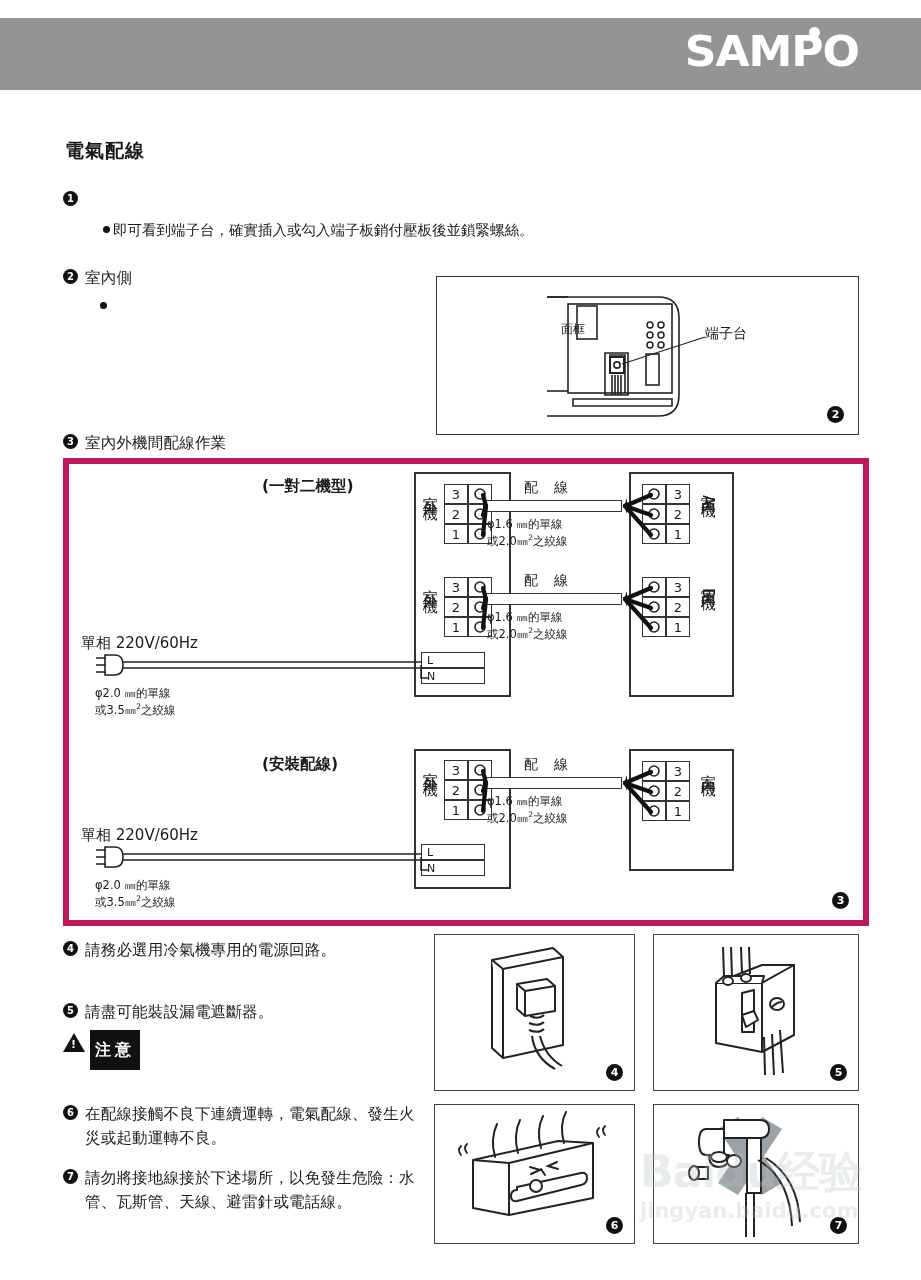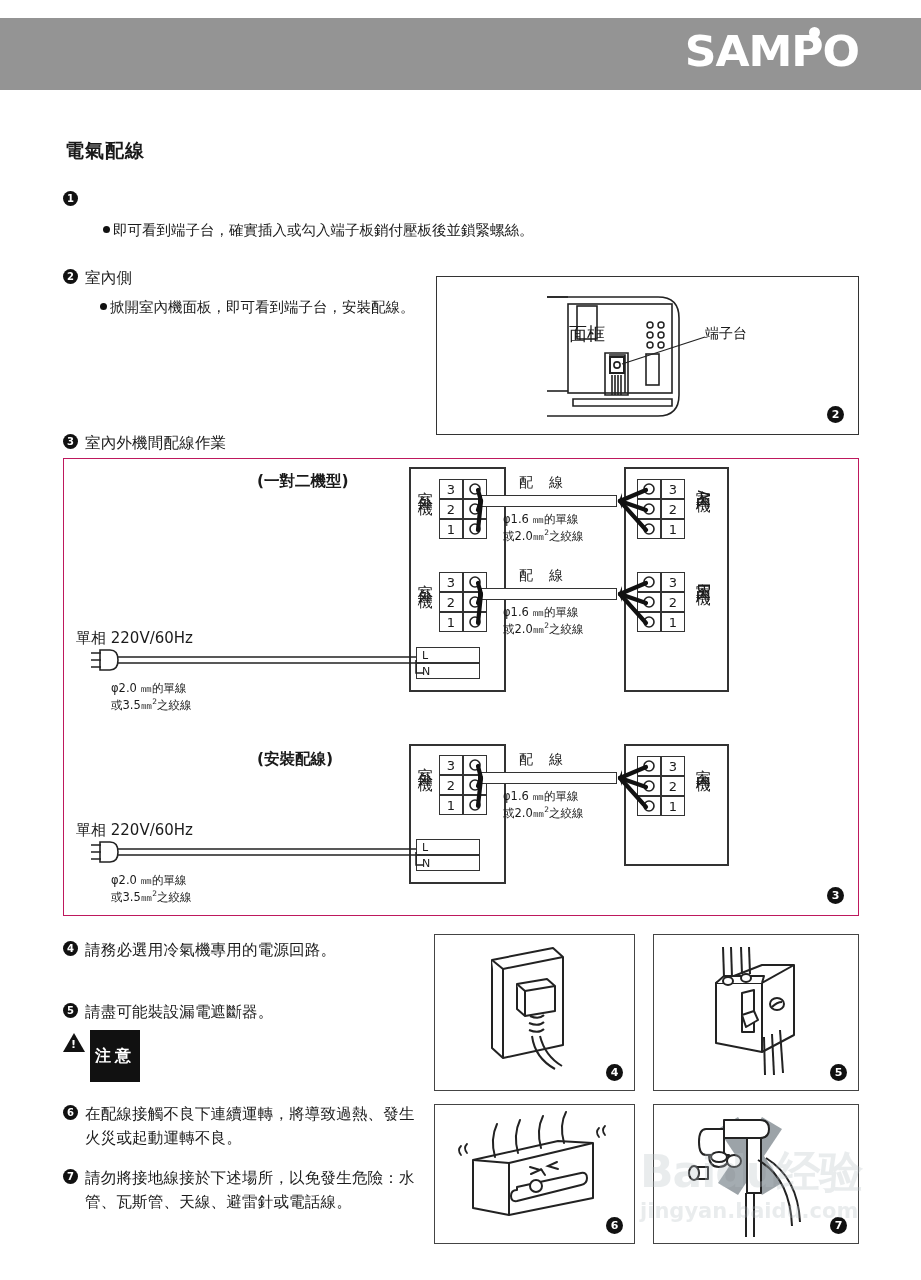--- a/index.html
+++ b/index.html
@@ -58,52 +58,52 @@
     border:1px solid #333;background:#fff;
   }
   .fig-badge{
     position:absolute;width:17px;height:17px;border-radius:50%;
     background:#111;color:#fff;font-size:11px;font-weight:bold;
     display:flex;align-items:center;justify-content:center;
   }
   
   #fig3{
     position:absolute;left:63px;top:458px;width:794px;height:456px;
-    border:1px solid #be185d;background:#fff;
+    border:6px solid #be185d;background:#fff;
   }
   .term-box{border:2px solid #333;background:#fff;box-sizing:border-box;}
   .term-cell{
     border:1.5px solid #333;box-sizing:border-box;background:#fff;
     display:flex;align-items:center;justify-content:center;
     font-size:13px;font-family:"DejaVu Sans","Liberation Sans",sans-serif;
   }
   .vlabel{
     font-size:15px;line-height:1.22;text-align:center;letter-spacing:0;
   }
   .wire-bar{
     border:1.6px solid #333;background:#fff;height:12px;box-sizing:border-box;
   }
-  .spec{font-size:11.5px;line-height:1.35;white-space:nowrap;margin-left:21px;}
+  .spec{font-size:11.5px;line-height:1.35;white-space:nowrap;}
   .spec sup{font-size:7.5px;}
   .model-label{font-size:15.5px;font-weight:bold;}
   .volt-label{font-size:15px;}
   
   #item4{position:absolute;left:63px;top:938px;width:360px;}
   #item5{position:absolute;left:63px;top:1000px;width:360px;}
   #caution{position:absolute;left:63px;top:1030px;width:370px;display:flex;align-items:flex-start;}
   #caution .tri{
     width:0;height:0;border-left:11px solid transparent;border-right:11px solid transparent;
     border-bottom:19px solid #111;position:relative;margin-top:3px;margin-right:5px;flex:0 0 auto;
   }
   #caution .tri span{
     position:absolute;left:-3px;top:5px;color:#fff;font-size:11px;font-weight:bold;
   }
   .caution-tag{
     background:#111;color:#fff;font-size:16px;font-weight:bold;
-    padding:15px 5px;letter-spacing:4px;margin-right:4px;flex:0 0 auto;
+    padding:9px 5px;letter-spacing:4px;margin-right:4px;flex:0 0 auto;
     line-height:1.35;height:22px;display:flex;align-items:center;
   }
   .caution-body{font-size:16px;font-weight:bold;line-height:1.45;}
   #item6{position:absolute;left:63px;top:1102px;width:360px;}
   #item7{position:absolute;left:63px;top:1166px;width:360px;}
 
   
   .photo{
     position:absolute;border:1px solid #444;background:#fff;overflow:hidden;
   }
@@ -141,21 +141,21 @@
 </div>
 <div id="item1sub">
   <span class="bullet-dot"></span><span class="sub-txt cjk">即可看到端子台，確實插入或勾入端子板銷付壓板後並鎖緊螺絲。</span>
 </div>
 
 <div id="item2" class="row">
   <span class="num-badge">2</span>
   <span class="txt cjk">室內側</span>
 </div>
 <div id="item2sub">
-  <span class="bullet-dot"></span><span class="sub-txt cjk">掀開室內機面板，即可看到端子台，安裝配線。</span>
+  <span class="bullet-dot"></span>
 </div>
 
 <div id="item3" class="row">
   <span class="num-badge">3</span>
   <span class="txt cjk">室內外機間配線作業</span>
 </div>
 
 <div id="fig2">
   <svg width="421" height="157" viewBox="0 0 421 157">
     <g fill="none" stroke="#222" stroke-width="1.6">
@@ -185,21 +185,21 @@
 
     <g fill="none" stroke="#222" stroke-width="1.5">
       <circle cx="213" cy="48" r="3"></circle>
         <circle cx="224" cy="48" r="3"></circle>
       <circle cx="213" cy="58" r="3"></circle>
         <circle cx="224" cy="58" r="3"></circle>
       <circle cx="213" cy="68" r="3"></circle>
         <circle cx="224" cy="68" r="3"></circle>
     </g>
   </svg>
-  <div class="cjk" style="position:absolute;left:132px;top:44px;font-size:18px;line-height:1.45;text-align:center;"><span>面框</span></div>
+  <div class="cjk" style="position:absolute;left:124px;top:44px;font-size:12px;line-height:1.45;text-align:center;"><span>面框</span></div>
   <div class="cjk" style="position:absolute;left:268px;top:48px;font-size:14px;white-space:nowrap;">端子台</div>
   <div class="fig-badge" style="right:14px;bottom:11px;">2</div>
 </div>
 
 <div id="fig3">
 
   <div class="model-label cjk" style="position:absolute;left:193px;top:12px;">(一對二機型)</div>
 
   <div class="term-box" style="position:absolute;left:345px;top:8px;width:97px;height:225px;"></div>
 
@@ -446,21 +446,21 @@
 
 <div id="caution">
   <div class="tri">
       <span>!</span>
     </div>
   <div class="caution-tag cjk">注意</div>
 </div>
 
 <div id="item6" class="row">
   <span class="num-badge">6</span>
-  <span class="txt cjk">在配線接觸不良下連續運轉，將導致過熱、發生火災或起動運轉不良。</span>
+  <span class="txt cjk">在配線接觸不良下連續運轉，電氣配線、發生火災或起動運轉不良。</span>
 </div>
 
 <div id="item7" class="row">
   <span class="num-badge">7</span>
   <span class="txt cjk">請勿將接地線接於下述場所，以免發生危險：水管、瓦斯管、天線、避雷針或電話線。</span>
 </div>
 
 <div id="ph4" class="photo">
   <svg width="199" height="155" viewBox="0 0 199 155">
     <g fill="#fff" stroke="#222" stroke-width="2" stroke-linejoin="round">

